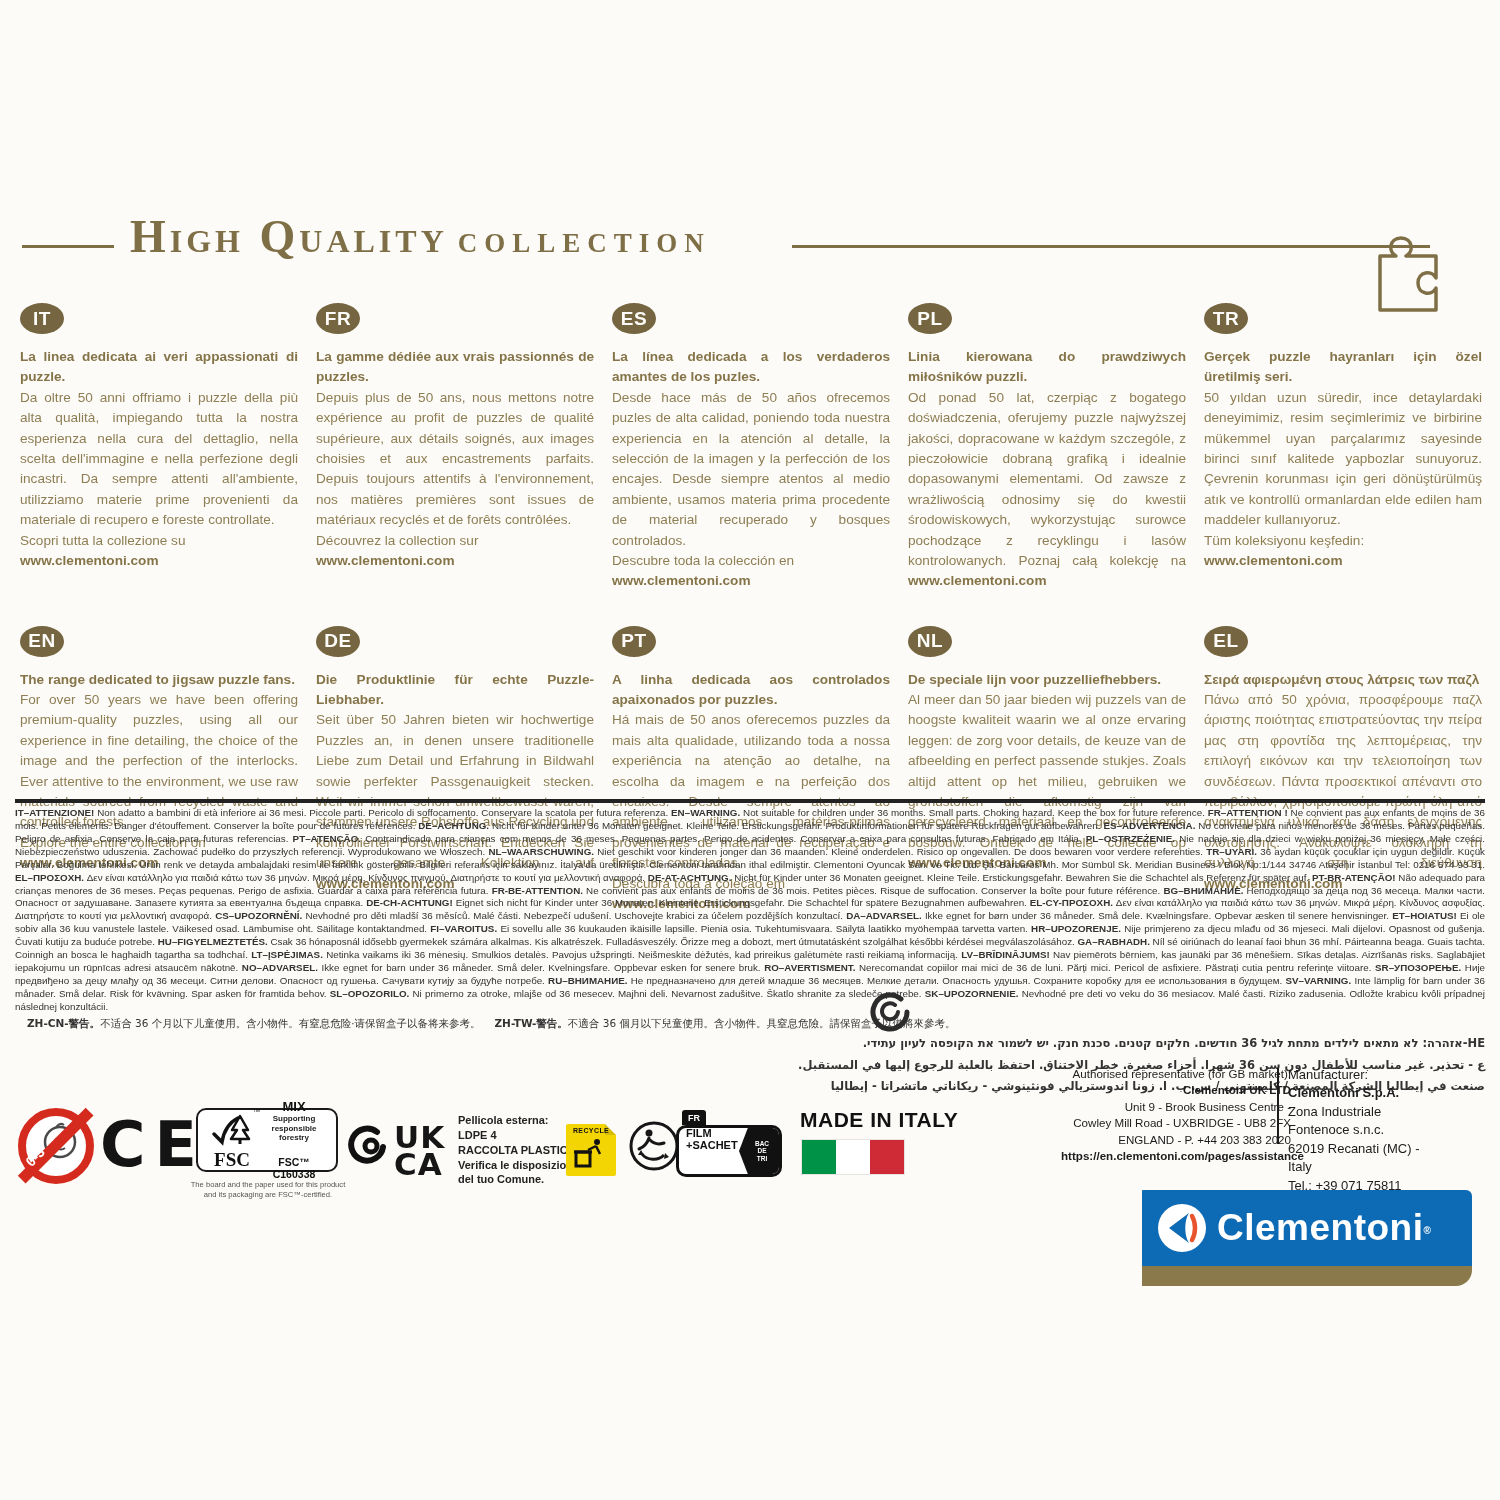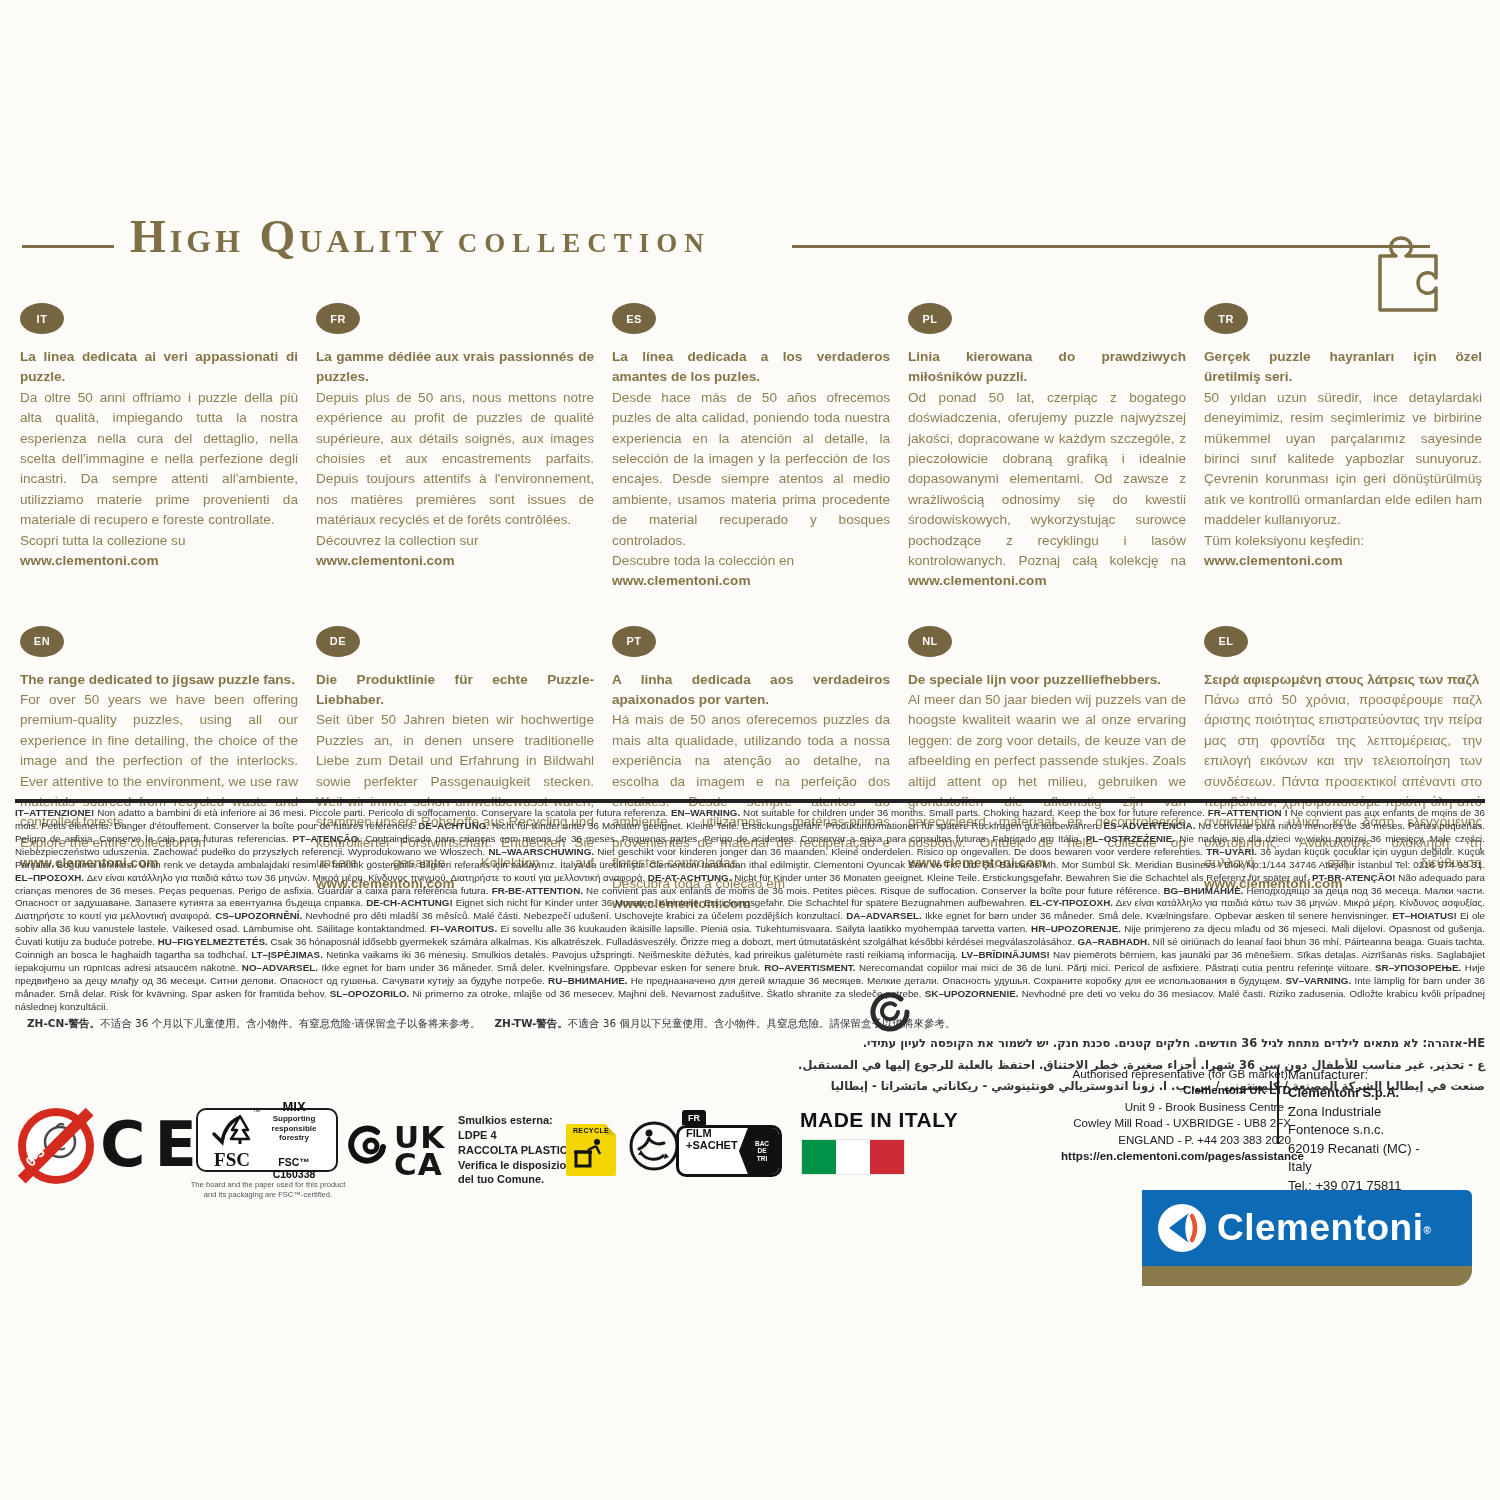--- a/index.html
+++ b/index.html
@@ -12,21 +12,21 @@
   #rule-right{left:792px;top:245px;width:638px;}
   #header-title{position:absolute;left:130px;top:210px;color:#7f6f46;font-family:"Liberation Serif",serif;white-space:nowrap;}
   #header-title .t-main{font-variant:small-caps;font-size:46px;letter-spacing:4px;font-weight:600;}
   #header-title .t-sub{font-variant:small-caps;font-size:38px;letter-spacing:7px;font-weight:600;margin-left:10px;text-align:right;}
   #puzzle-icon{position:absolute;left:1366px;top:226px;}
 
   
   #lang-grid{position:absolute;left:20px;top:303px;width:1462px;display:grid;grid-template-columns:repeat(5,1fr);column-gap:18px;row-gap:34px;}
   .lang-cell{min-height:208px;}
   .lang-badge{width:44px;height:31px;border-radius:50%;background:#756540;display:flex;align-items:center;justify-content:center;margin-bottom:13px;}
-  .lang-code{color:#fcfbf8;font-size:11px;font-weight:bold;letter-spacing:.5px;}
+  .lang-code{color:#fcfbf8;font-size:19px;font-weight:bold;letter-spacing:.5px;}
   .lang-text{margin:0;font-size:13.6px;line-height:1.5;color:#8e7e53;text-align:justify;}
   .lang-heading{display:block;font-weight:bold;color:#857448;}
   .lang-body{}
   .lang-cta{}
   .lang-cta.block{display:block;text-align:left;}
   .site{font-weight:bold;color:#857448;text-decoration:none;}
 
   
   #warn-rule{position:absolute;left:15px;top:799px;width:1470px;height:3.5px;background:#222;}
   #warnings{position:absolute;left:15px;top:807px;width:1470px;color:#333;}
@@ -191,21 +191,21 @@
           <a class="site">www.clementoni.com</a>
         </span>
       </p>
     </div>
 
     <div class="lang-cell">
       <div class="lang-badge">
         <span class="lang-code">PT</span>
       </div>
       <p class="lang-text">
-        <span class="lang-heading">A linha dedicada aos verdadeiros apaixonados por varten.</span>
+        <span class="lang-heading">A linha dedicada aos controlados apaixonados por puzzles.</span>
         <span class="lang-body">Há mais de 50 anos oferecemos puzzles da mais alta qualidade, utilizando toda a nossa experiência na atenção ao detalhe, na escolha da imagem e na perfeição dos encaixes. Desde sempre atentos ao ambiente, utilizamos matérias-primas provenientes de material de recuperação e florestas controladas. </span>
         <span class="lang-cta block">
           <span class="cta-prefix">Descubra toda a coleção em</span>
           <a class="site">www.clementoni.com</a>
         </span>
       </p>
     </div>
 
     <div class="lang-cell">
       <div class="lang-badge">
@@ -290,21 +290,21 @@
     <path d="M33 8 a16 16 0 1 0 6 15" fill="none" stroke="#111" stroke-width="6" stroke-linecap="round"></path>
     <circle cx="27" cy="22" r="6" fill="none" stroke="#111" stroke-width="5"></circle>
   </svg>
 
   <div id="ukca" class="abs">
     <div>UK</div>
     <div>CA</div>
   </div>
 
   <div id="film-note" class="abs">
-    <div>Smulkios esterna:</div>
+    <div>Pellicola esterna:</div>
     <div>LDPE 4</div>
     <div>RACCOLTA PLASTICA.</div>
     <div>Verifica le disposizioni</div>
     <div>del tuo Comune.</div>
   </div>
 
   <div id="recycle-badge">
     <div class="fold"></div>
     <div class="recycle-word">RECYCLE</div>
     <svg width="50" height="40" viewBox="0 0 50 40" style="position:absolute;bottom:2px;left:0;">

